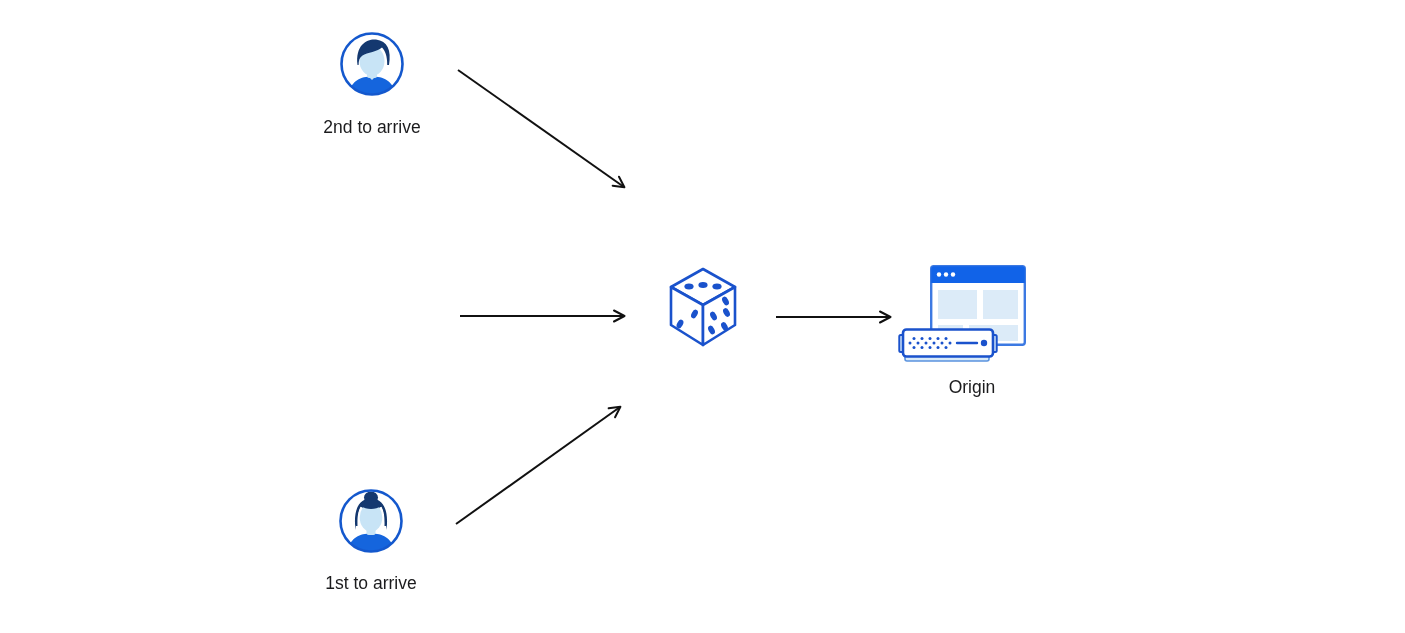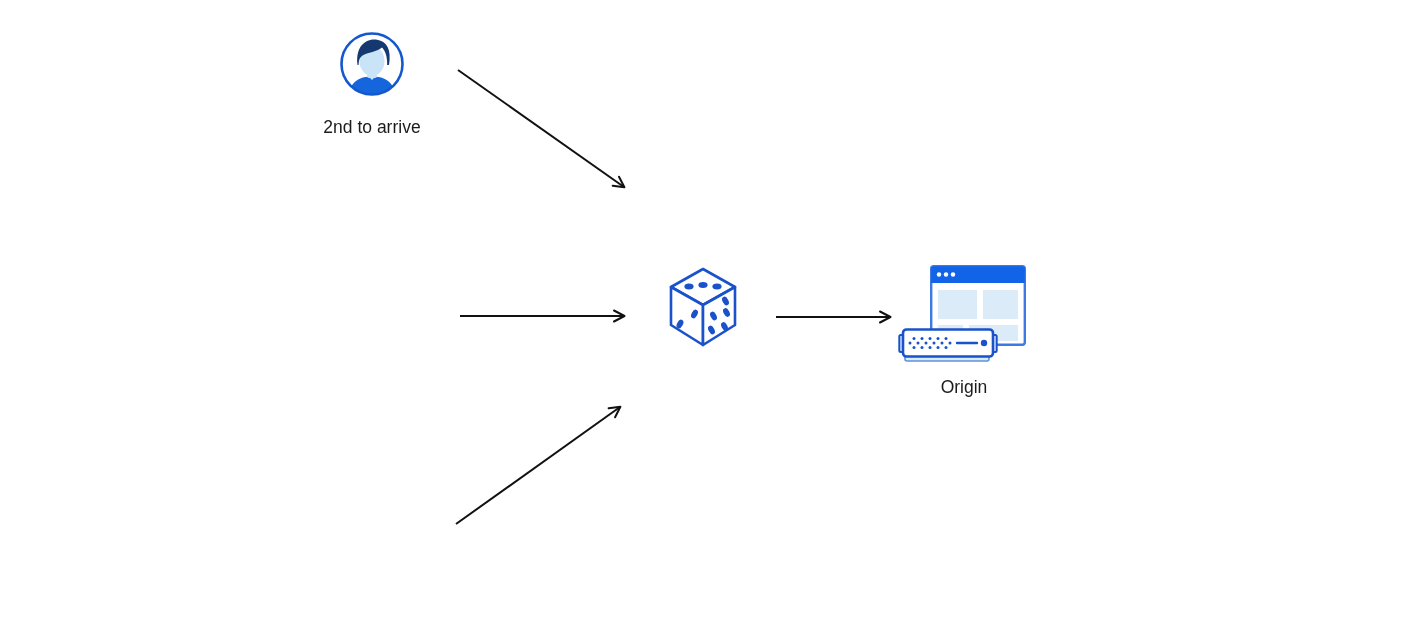--- a/index.html
+++ b/index.html
@@ -7,21 +7,21 @@
     position:relative;width:1405px;height:633px;background:#ffffff;
     font-family:"Liberation Sans", sans-serif;overflow:hidden;
   }
   .arrows{position:absolute;left:0;top:0;}
   .node{position:absolute;}
   .node .label{
     position:absolute;left:50%;transform:translateX(-50%);
     white-space:nowrap;color:#1b1b1d;font-size:17.5px;line-height:1.2;
     text-align:left;
   }
-  .origin-label{font-size:18.5px;}
+  .origin-label{font-size:18.5px;margin-left:8px;}
   .abs{position:absolute;}
 </style>
 </head>
 <body>
 
 <div class="canvas">
 
   <svg class="arrows" width="1405" height="633" viewBox="0 0 1405 633">
     <defs>
       <marker id="ah" markerWidth="18" markerHeight="18" refX="12" refY="7" orient="auto" markerUnits="userSpaceOnUse">
@@ -50,20 +50,44 @@
         <path d="M18.5,34 C16,13 29,7.5 37,8.5 C48.5,10 52.5,19 50,34
                  L48.2,34 C48.4,25 46,19.5 43,16.5
                  C39,20.5 28,21.5 23.5,24.5 C20.5,26.5 19.6,29.5 19.6,34 Z" fill="#14386f"></path>
       </g>
       <circle cx="33" cy="33" r="30.5" fill="none" stroke="#1458cd" stroke-width="2.6"></circle>
     </svg>
     <div class="label" style="top:86px">2nd to arrive</div>
   </div>
 
 
+  <div class="node" style="left:338px;top:488px;width:66px;height:120px">
+    <svg width="66" height="66" viewBox="0 0 66 66">
+      <defs>
+          <clipPath id="c3">
+            <circle cx="33" cy="33" r="30"></circle>
+          </clipPath>
+        </defs>
+      <circle cx="33" cy="33" r="30" fill="#ffffff"></circle>
+      <g clip-path="url(#c3)">
+        <path d="M9,66 C11,50 21,45.5 33,45.5 C45,45.5 55,50 57,66 Z" fill="#1565dd"></path>
+        <rect x="28.5" y="34" width="9" height="13" rx="2" fill="#c8e4f6"></rect>
+        <ellipse cx="33" cy="9.5" rx="7" ry="6" fill="#14386f"></ellipse>
+        <path d="M17.5,42 C14.5,17 24,10.5 33,10.5 C42,10.5 51.5,17 48.5,42
+                 C47.5,29 46,22.5 43.5,18.5 C38.5,22.5 27.5,22.5 22.5,18.5
+                 C20,22.5 18.5,29 17.5,42 Z" fill="#14386f"></path>
+        <ellipse cx="33" cy="29.5" rx="11.3" ry="14.3" fill="#c8e4f6"></ellipse>
+        <path d="M18,38 C16.5,18 25,12 33,12 C41,12 49.5,18 48,38
+                 L46.5,38 C46.8,27 45.5,21.5 43,18 C38,22 28,22 23,18
+                 C20.5,21.5 19.2,27 19.5,38 Z" fill="#14386f"></path>
+      </g>
+      <circle cx="33" cy="33" r="30.5" fill="none" stroke="#1458cd" stroke-width="2.6"></circle>
+    </svg>
+    <div class="label" style="top:85px">1st to arrive</div>
+  </div>
 
   <div class="node" style="left:668px;top:266px;width:70px;height:82px">
     <svg width="70" height="82" viewBox="0 0 70 82">
       <g stroke="#1a52cc" stroke-width="2.6" stroke-linejoin="round" fill="#ffffff">
         <path d="M35,3 L67,21 L35,39 L3,21 Z"></path>
         <path d="M3,21 L3,59 L35,79 L35,39 Z"></path>
         <path d="M67,21 L67,59 L35,79 L35,39 Z"></path>
       </g>
       <g fill="#1a52cc">
         <ellipse cx="21" cy="20.5" rx="4.6" ry="2.9"></ellipse>

